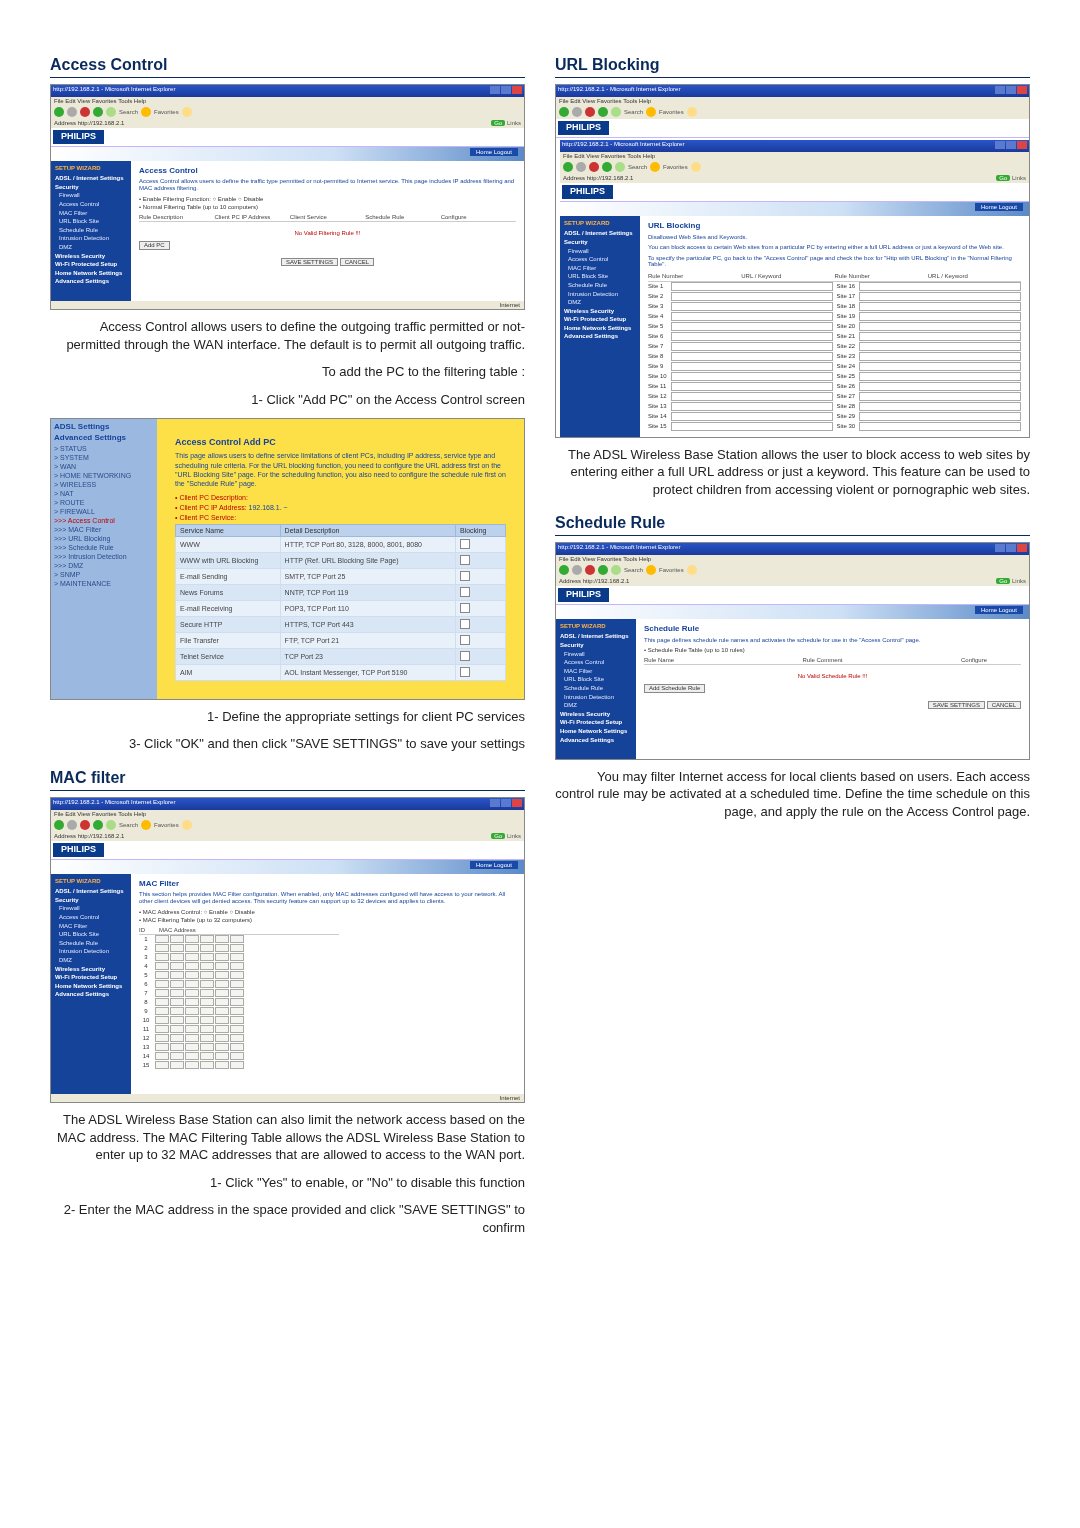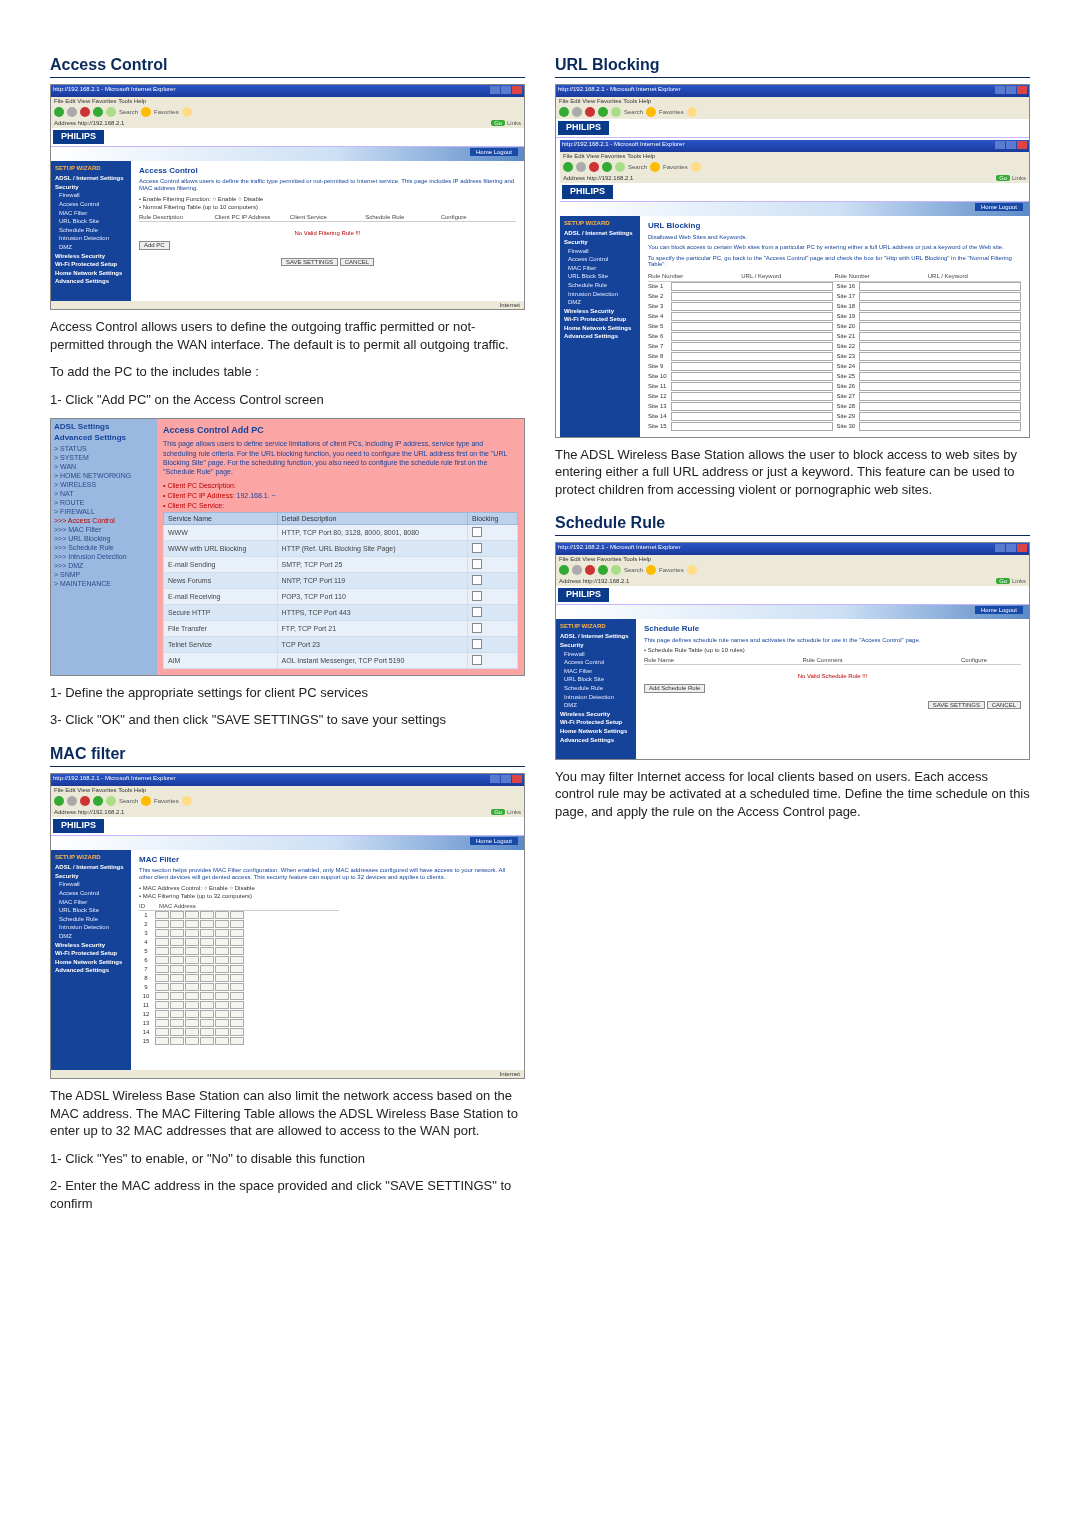--- a/index.html
+++ b/index.html
@@ -1,20 +1,20 @@
 <!DOCTYPE html>
 <html><head>
 <meta charset="utf-8">
 <style>
   * { box-sizing: border-box; margin: 0; padding: 0; }
   body { font-family: Arial, Helvetica, sans-serif; font-size: 12px; color: #333; background: #fff; width: 1080px; margin: 0 auto; padding: 40px 50px; }
   .page { display: flex; gap: 30px; }
   .col { flex: 1; min-width: 0; }
   h2.section { font-size: 16px; font-weight: bold; color: #0a2a5c; border-bottom: 1px solid #0a2a5c; padding-bottom: 3px; margin-bottom: 6px; margin-top: 16px; }
-  p.body { font-size: 13px; line-height: 1.35; margin-bottom: 10px; color: #222; }
+  p.body { font-size: 13px; line-height: 1.35; margin-bottom: 10px; color: #222; text-align: right; }
   .ie-shot { border: 1px solid #888; background: #fff; margin-bottom: 8px; font-size: 6px; line-height: 1.1; }
   .ie-titlebar { background: linear-gradient(#2955c8,#1a3a9a); color:#fff; display:flex; justify-content:space-between; padding:1px 2px; }
   .ie-titlebar .wbtns span{display:inline-block;width:10px;height:8px;margin-left:1px;}
   .wbtns .min{background:#5a7ad0;} .wbtns .max{background:#5a7ad0;} .wbtns .cls{background:#d44;}
   .ie-menubar { background:#ece9d8; padding:1px 3px; color:#333; }
   .ie-toolbar { background:#ece9d8; padding:2px 3px; display:flex; gap:3px; align-items:center;}
   .ie-toolbar .tico{width:10px;height:10px;border-radius:50%;}
   .tico.green{background:#3a3;} .tico.grey{background:#aaa;} .tico.red{background:#c33;}
   .tico.star{background:#fb0;} .tico.folder{background:#fd8;} .tico.page{background:#ad8;}
   .ie-toolbar .txt{color:#555;}
@@ -40,21 +40,21 @@
   .thdr span{flex:1;}
   .tinybtn{display:inline-block;border:1px solid #888;background:#eee;padding:0 4px;font-size:6px;}
   .center{text-align:center;margin-top:8px;}
   
   .addpc{border:1px solid #888;margin-bottom:8px;font-size:7px;}
   .addpc-body{display:flex;}
   .apside{width:106px;background:#9bb9e0;padding:3px;}
   .apside .t{color:#16439a;font-weight:bold;font-size:8px;margin-bottom:2px;}
   .apside .s{display:block;color:#2a4a8a;padding:1px 0;font-size:7px;}
   .apside .s.sel{color:#b00;}
-  .apmain{flex:1;background:#fca5a5;padding:6px;}
+  .apmain{flex:1;background:#fde047;padding:18px;}
   .apmain .ah{font-size:9px;font-weight:bold;color:#16439a;margin-bottom:4px;}
   .apmain .ad{font-size:7px;color:#16439a;margin-bottom:6px;line-height:1.3;}
   .apmain .fl{font-size:7px;color:#16439a;margin:3px 0;}
   .apmain .fl .lbl{color:#b00;}
   .svctbl{width:100%;border-collapse:collapse;font-size:7px;}
   .svctbl th{background:#bcd1ec;color:#333;text-align:left;padding:2px 4px;font-weight:normal;border:1px solid #a0b8d8;}
   .svctbl td{padding:2px 4px;border:1px solid #d0ddee;color:#444;}
   .svctbl tr:nth-child(even) td{background:#e8f0fa;}
   .svctbl tr:nth-child(odd) td{background:#d8e6f5;}
   .chk{display:inline-block;width:10px;height:10px;border:1px solid #888;background:#fff;}
@@ -137,21 +137,21 @@
           <div class="center">
             <span class="tinybtn">SAVE SETTINGS</span>
             <span class="tinybtn">CANCEL</span>
           </div>
         </div>
       </div>
       <div style="background:#ece9d8;padding:1px 4px;text-align:right"><span>Internet</span></div>
     </div>
 
     <p class="body">Access Control allows users to define the outgoing traffic permitted or not-permitted through the WAN interface. The default is to permit all outgoing traffic.</p>
-    <p class="body">To add the PC to the includes table :</p>
+    <p class="body">To add the PC to the filtering table :</p>
     <p class="body">1-  Click "Add PC" on the Access Control screen</p>
 
     <div class="addpc">
       <div class="addpc-body">
         <div class="apside">
           <div class="t">ADSL Settings</div>
           <div class="t">Advanced Settings</div>
           <span class="s">&gt; STATUS</span>
           <span class="s">&gt; SYSTEM</span>
           <span class="s">&gt; WAN</span>

